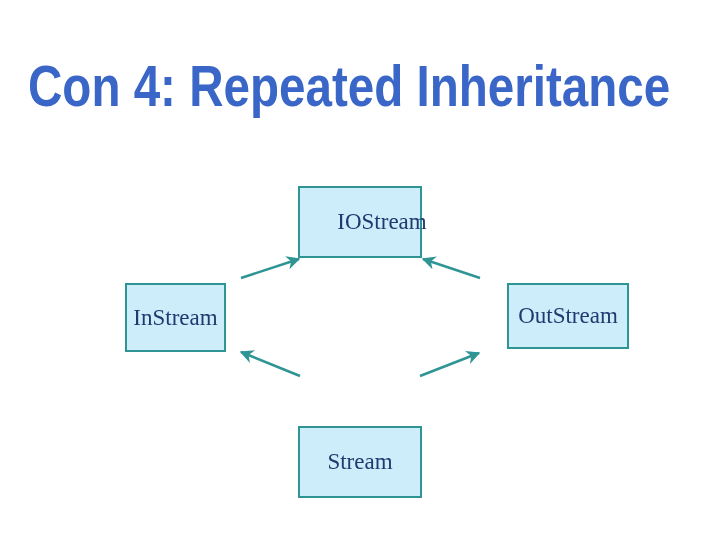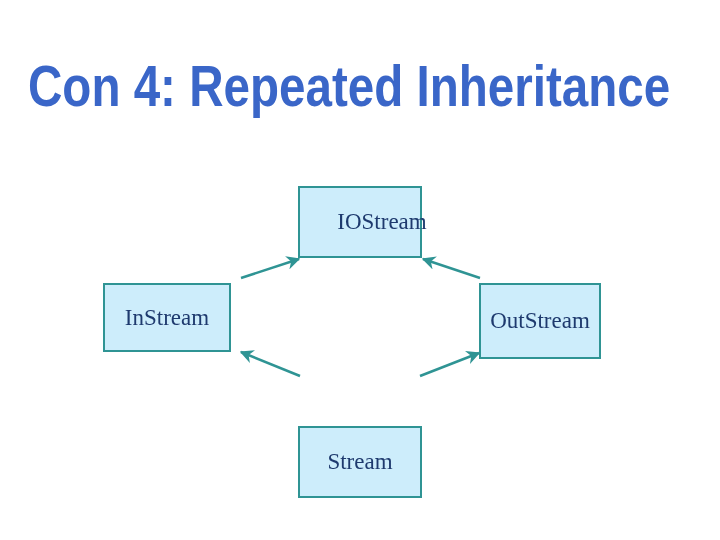--- a/index.html
+++ b/index.html
@@ -40,22 +40,22 @@
     border:2.5px solid var(--box-border);
     box-sizing:border-box;
     display:flex;
     align-items:center;
     justify-content:center;
     font-family:"Liberation Serif","DejaVu Serif",serif;
     font-size:23px;
     color:var(--box-text);
   }
   .node-iostream { left:298px; top:186px; width:124px; height:72px;padding-left:44px; }
-  .node-instream { left:103px; top:283px; width:128px; height:69px; }
-  .node-outstream{ left:479px; top:283px; width:122px; height:76px; }
+  .node-instream { left:125px; top:283px; width:101px; height:69px; }
+  .node-outstream{ left:507px; top:283px; width:122px; height:66px; }
   .node-stream   { left:298px; top:379px; width:124px; height:72px;margin-top:47px; }
   .edges{
     position:absolute;left:0;top:0;width:720px;height:540px;
     pointer-events:none;
   }
   .edges line{
     stroke:var(--arrow-color);
     stroke-width:2.5;
   }
   .edges .arrowhead{

